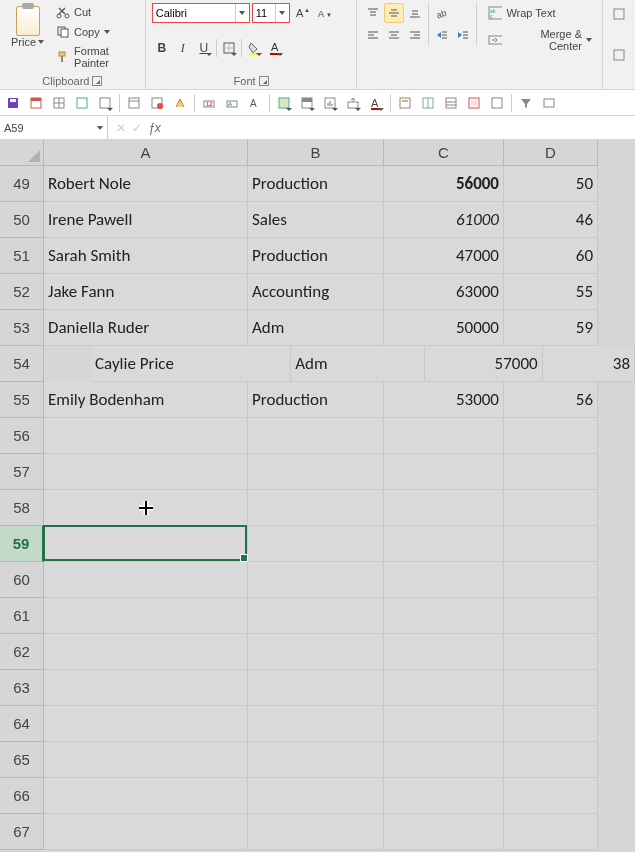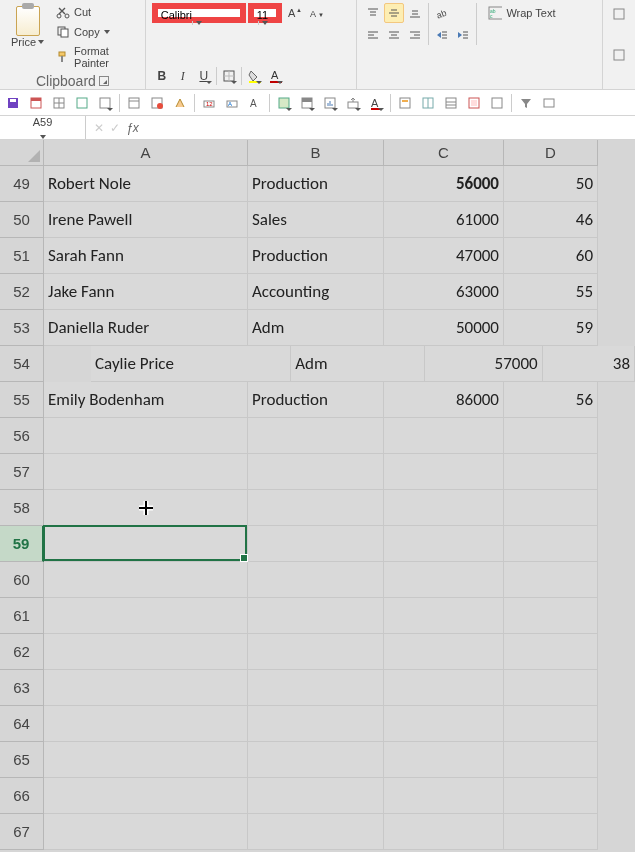--- a/index.html
+++ b/index.html
@@ -1,39 +1,39 @@
 <!DOCTYPE html>
 <html><head>
 <meta charset="utf-8">
 <style>
 * { box-sizing: border-box; margin: 0; padding: 0; font-family: "Segoe UI", Tahoma, sans-serif; }
 body { width: 635px; height: 852px; background: #fff; overflow: hidden; font-size: 12px; color: #444; user-select: none; }
 
 
 .ribbon { background: #f1f1f1; border-bottom: 1px solid #d4d4d4; height: 90px; display: flex; }
 .group { border-right: 1px solid #d4d4d4; padding: 3px 6px 2px 6px; display: flex; flex-direction: column; justify-content: space-between; }
-.group-label { font-size: 14px; color: #666; text-align: center; padding-top: 2px; display: flex; justify-content: center; align-items: center; gap: 3px; }
+.group-label { font-size: 11px; color: #666; text-align: center; padding-top: 2px; display: flex; justify-content: center; align-items: center; gap: 3px; }
 .group-label .launcher { width: 10px; height: 10px; border: 1px solid #888; position: relative; }
 .group-label .launcher::after { content:""; position:absolute; right:1px; bottom:1px; width:0; height:0; border-style:solid; border-width:0 0 4px 4px; border-color: transparent transparent #666 transparent; }
 .small-row { display:flex; align-items:center; gap:3px; height:22px; }
 
 
 .clipboard-main { display:flex; align-items:flex-start; gap:4px; }
 .paste-big { display:flex; flex-direction:column; align-items:center; padding:2px 4px; border:1px solid transparent; border-radius:2px; }
 .paste-icon { width:24px; height:30px; background:linear-gradient(#fff,#f7edd0); border:1px solid #caa452; border-radius:2px; position:relative; }
 .paste-icon::before{content:""; position:absolute; top:-4px; left:5px; width:12px; height:6px; background:#a9a9a9; border-radius:2px;}
 .paste-label{font-size:11px; display:flex; align-items:center; gap:2px;}
 .tri-down{width:0;height:0;border-left:3px solid transparent;border-right:3px solid transparent;border-top:4px solid #555;display:inline-block;}
 .cp-right { display:flex; flex-direction:column; gap:2px; }
 .cp-item { display:flex; align-items:center; gap:4px; font-size:11px; padding:1px 2px; border:1px solid transparent;}
 .mini-icon{width:14px;height:14px;display:flex;align-items:center;justify-content:center;}
 
 
 .font-top{display:flex; align-items:center; gap:2px;}
-.combo{display:flex;align-items:center;background:#fff;border:6px solid #ef4444;height:20px;flex-direction:column;}
+.combo{display:flex;align-items:center;background:#fff;border:1px solid #ef4444;height:20px;}
 .combo input{border:none;outline:none;font-size:11px;padding:0 3px;background:transparent;}
 .fontname input{width:82px;}
 .fontsize input{width:22px;text-align:left;}
 .combo .dd{width:14px;display:flex;align-items:center;justify-content:center;border-left:1px solid #ccc;height:100%;}
 .btn{width:20px;height:20px;display:flex;align-items:center;justify-content:center;border:1px solid transparent;border-radius:2px;position:relative;}
 .btn .dd-small{position:absolute;right:1px;bottom:1px;width:0;height:0;border-left:3px solid transparent;border-right:3px solid transparent;border-top:3px solid #555;}
 .sep-v{width:1px;height:18px;background:#ccc;margin:0 1px;}
 
 
 .align-block{display:flex;flex-direction:column;gap:2px;}
@@ -42,21 +42,21 @@
 .align-btn.active{background:#fdeeb3;border-color:#f3c77f;}
 .wrap-merge{display:flex;flex-direction:column;gap:2px;margin-left:4px;}
 .wm-item{display:flex;align-items:center;gap:4px;font-size:11px;padding:2px 3px;border:1px solid transparent;text-align:right;}
 
 
 .qat{background:#fff;border-bottom:1px solid #d4d4d4;height:26px;display:flex;align-items:center;gap:3px;padding:0 3px;}
 .qat .btn{width:20px;height:20px;}
 
 
 .fbar{display:flex;align-items:center;border-bottom:1px solid #d4d4d4;height:24px;background:#fff;}
-.namebox{width:86px;height:100%;display:flex;align-items:center;justify-content:space-between;padding:0 4px;border-right:1px solid #ccc;font-size:11px;color:#444;flex-direction:column;}
+.namebox{width:108px;height:100%;display:flex;align-items:center;justify-content:space-between;padding:0 4px;border-right:1px solid #ccc;font-size:11px;color:#444;}
 .fx-btns{display:flex;align-items:center;gap:6px;padding:0 8px;color:#999;}
 .fx-btns .fx{font-style:italic;color:#666;}
 .formula-input{flex:1;height:100%;border:none;outline:none;font-size:12px;padding:0 4px;}
 
 
 .grid-area{position:relative;height:calc(852px - 90px - 26px - 24px);background:#d6d6d6;overflow:hidden;}
 .corner{position:absolute;top:0;left:0;width:44px;height:26px;background:#d6d6d6;border-right:1px solid #b7b7b7;border-bottom:1px solid #b7b7b7;}
 .corner::after{content:"";position:absolute;right:3px;bottom:3px;width:0;height:0;border-style:solid;border-width:0 0 12px 12px;border-color:transparent transparent #b2b2b2 transparent;}
 .colhdrs{position:absolute;top:0;left:44px;right:0;height:26px;display:flex;}
 .colhdr{background:#d6d6d6;border-right:1px solid #b7b7b7;border-bottom:1px solid #b7b7b7;display:flex;align-items:center;justify-content:center;font-size:15px;color:#444;height:100%;}
@@ -185,20 +185,24 @@
           <span class="dd-small"></span>
         </div>
       <div class="btn">
           <svg width="14" height="14">
             <text x="3" y="10" font-size="11" fill="#333">A</text>
             <rect x="2" y="12" width="12" height="2" fill="#c00000"></rect>
           </svg>
           <span class="dd-small"></span>
         </div>
     </div>
+    <div class="group-label">
+        <span>Font</span>
+        <span class="launcher"></span>
+      </div>
   </div>
 
   <div class="group" style="width:246px">
     <div style="display:flex;gap:2px;">
       <div class="align-block">
         <div class="align-row">
           <div class="align-btn">
               <svg width="14" height="14">
                 <line x1="2" y1="3" x2="12" y2="3" stroke="#555"></line>
                 <line x1="4" y1="6" x2="10" y2="6" stroke="#555"></line>
@@ -277,20 +281,30 @@
       <div class="wrap-merge">
         <div class="wm-item">
           <span class="mini-icon">
               <svg width="16" height="14">
                 <rect x="1" y="1" width="14" height="12" fill="none" stroke="#888"></rect>
                 <text x="2" y="7" font-size="5" fill="#3a7">ab</text>
                 <text x="2" y="12" font-size="5" fill="#3a7">c</text>
               </svg>
             </span>
           <span>Wrap Text</span>
+        </div>
+        <div class="wm-item">
+          <span class="mini-icon">
+              <svg width="16" height="14">
+                <rect x="1" y="3" width="14" height="8" fill="none" stroke="#888"></rect>
+                <path d="M4 7 L7 7 M7 5 L9 7 L7 9" stroke="#4a7ab5" fill="none"></path>
+              </svg>
+            </span>
+          <span>Merge &amp; Center</span>
+          <span class="tri-down"></span>
         </div>
       </div>
     </div>
   </div>
 
   <div class="group" style="flex:1;border-right:none">
     <div class="small-row">
         <div class="btn">
           <svg width="14" height="14">
             <rect x="2" y="2" width="10" height="10" fill="none" stroke="#888"></rect>
@@ -480,26 +494,26 @@
         <div class="rowhdr">49</div>
         <div class="cell textval" style="width: 204px;">Robert Nole</div>
         <div class="cell textval" style="width: 136px;">Production</div>
         <div class="cell numval" style="width: 120px; font-weight: bold;">56000</div>
         <div class="cell numval" style="width: 94px;">50</div>
       </div>
       <div class="gridrow">
         <div class="rowhdr">50</div>
         <div class="cell textval" style="width: 204px;">Irene Pawell</div>
         <div class="cell textval" style="width: 136px;">Sales</div>
-        <div class="cell numval" style="width: 120px;">61000</div>
+        <div class="cell numval" style="width: 120px; font-style: italic;">61000</div>
         <div class="cell numval" style="width: 94px;">46</div>
       </div>
       <div class="gridrow">
         <div class="rowhdr">51</div>
-        <div class="cell textval" style="width: 204px;">Sarah Fann</div>
+        <div class="cell textval" style="width: 204px;">Sarah Smith</div>
         <div class="cell textval" style="width: 136px;">Production</div>
         <div class="cell numval" style="width: 120px;">47000</div>
         <div class="cell numval" style="width: 94px;">60</div>
       </div>
       <div class="gridrow">
         <div class="rowhdr">52</div>
         <div class="cell textval" style="width: 204px;">Jake Fann</div>
         <div class="cell textval" style="width: 136px;">Accounting</div>
         <div class="cell numval" style="width: 120px;">63000</div>
         <div class="cell numval" style="width: 94px;">55</div>
@@ -515,21 +529,21 @@
         <div class="rowhdr">54</div>
         <div class="cell textval" style="width: 204px; margin-left: 47px;">Caylie Price</div>
         <div class="cell textval" style="width: 136px;">Adm</div>
         <div class="cell numval" style="width: 120px;">57000</div>
         <div class="cell numval" style="width: 94px;">38</div>
       </div>
       <div class="gridrow">
         <div class="rowhdr">55</div>
         <div class="cell textval" style="width: 204px;">Emily Bodenham</div>
         <div class="cell textval" style="width: 136px;">Production</div>
-        <div class="cell numval" style="width: 120px;">86000</div>
+        <div class="cell numval" style="width: 120px;">53000</div>
         <div class="cell numval" style="width: 94px;">56</div>
       </div>
       <div class="gridrow">
         <div class="rowhdr">56</div>
         <div class="cell textval" style="width: 204px;"></div>
         <div class="cell textval" style="width: 136px;"></div>
         <div class="cell numval" style="width: 120px;"></div>
         <div class="cell numval" style="width: 94px;"></div>
       </div>
       <div class="gridrow">

